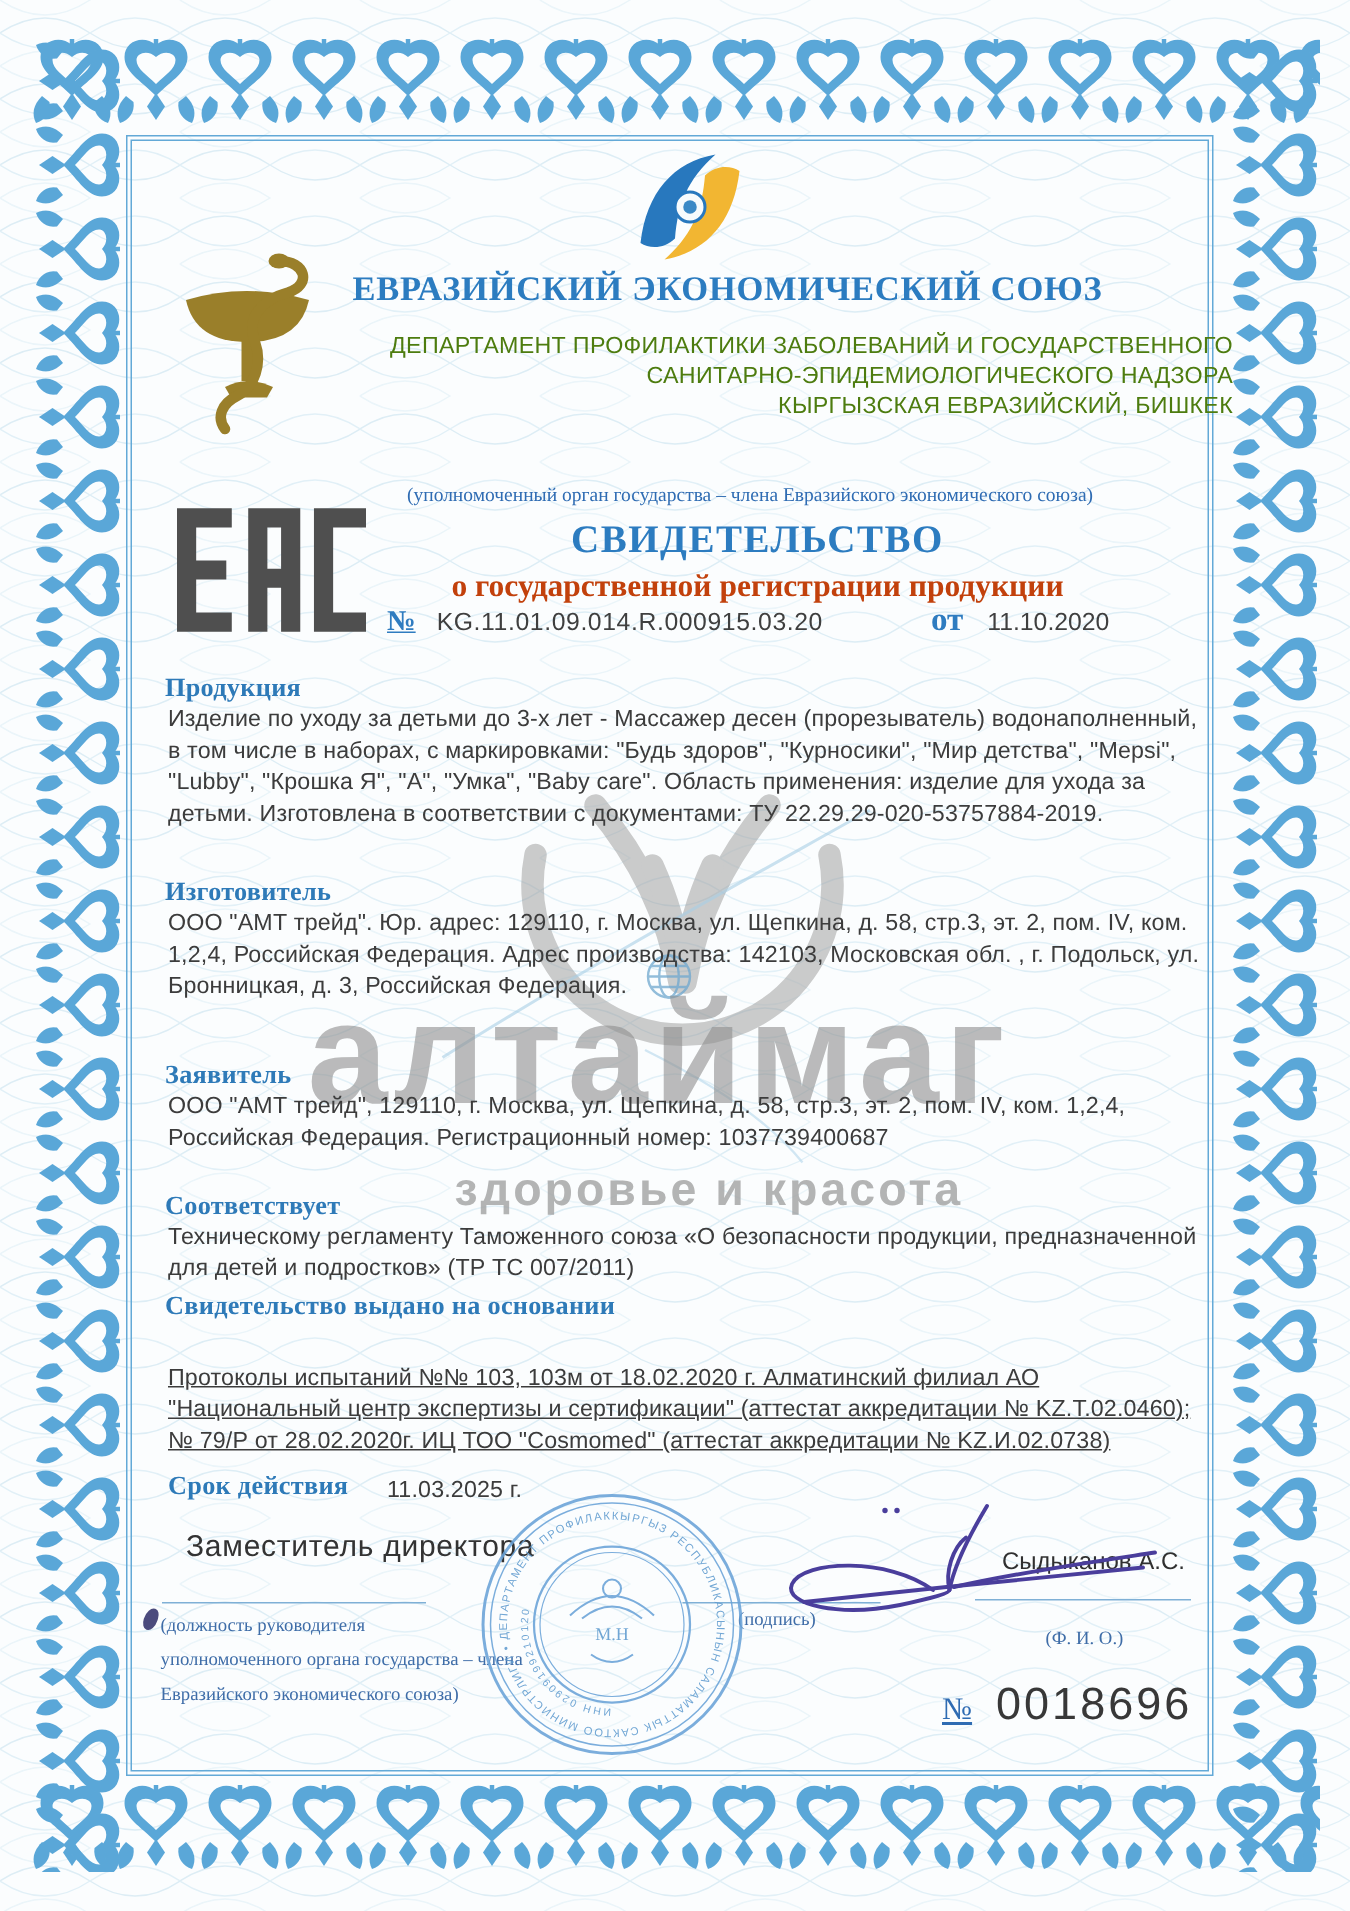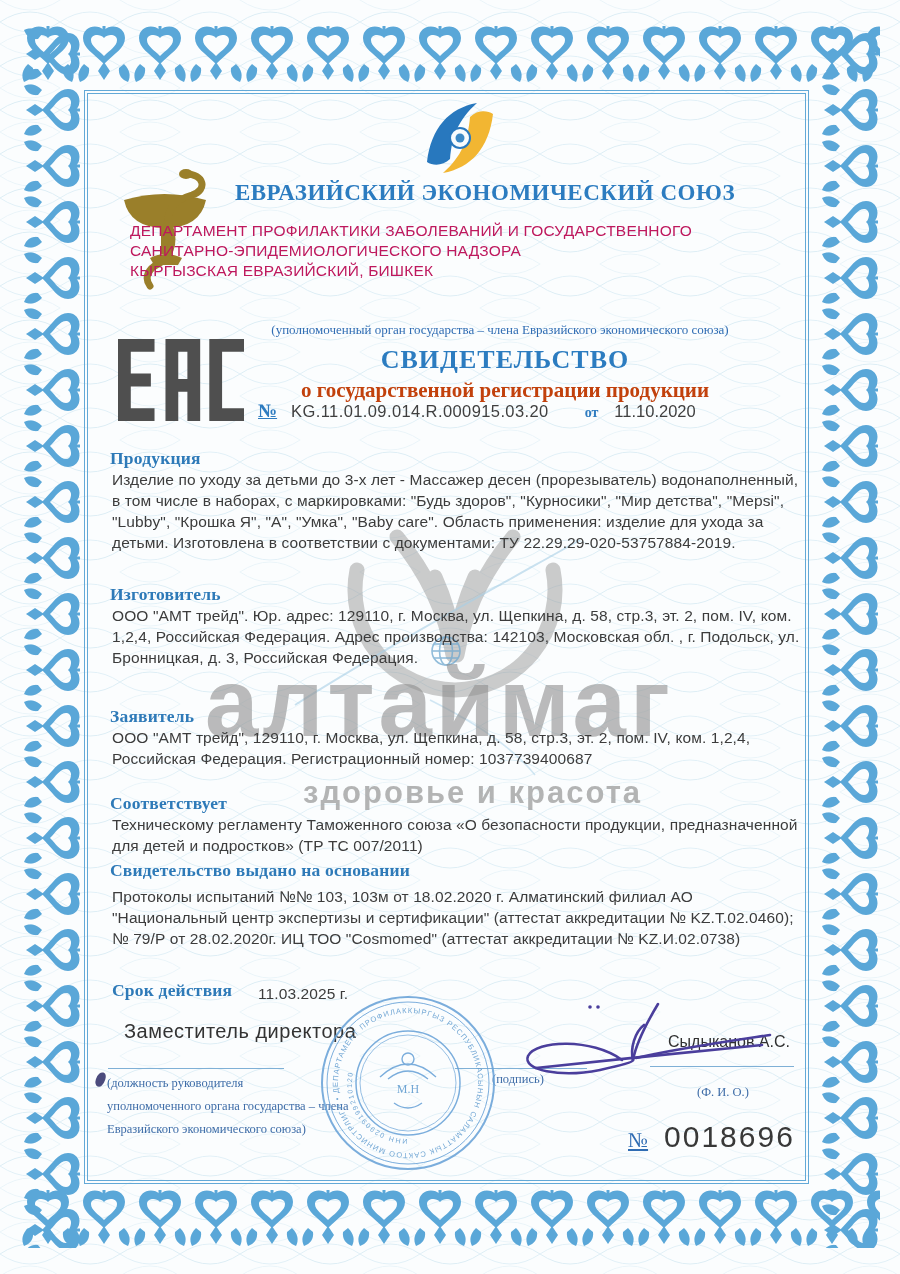--- a/index.html
+++ b/index.html
@@ -21,44 +21,44 @@
   .content{z-index:3;}
   .over{z-index:4;}
 
   
   .union-title{
     left:160px;top:180px;width:650px;text-align:center;
     font-family:"Liberation Serif", serif;font-weight:bold;font-size:23px;
     letter-spacing:.5px;color:#2c7cc0;
   }
   .dept{
-    left:130px;top:221px;width:692px;text-align:left;
-    font-size:15.5px;line-height:20px;color:#be185d;letter-spacing:.2px;
+    left:130px;top:221px;width:692px;text-align:right;
+    font-size:15.5px;line-height:20px;color:#4d7c0f;letter-spacing:.2px;
   }
   .dept div{margin-bottom:0;}
   .authority-note{
     left:200px;top:322px;width:600px;text-align:center;
     font-family:"Liberation Serif", serif;font-size:13px;color:#2f6cb3;
   }
   .cert-title{
     left:270px;top:345px;width:470px;text-align:center;
     font-family:"Liberation Serif", serif;font-weight:bold;font-size:26px;
     letter-spacing:1px;color:#2c7cc0;
   }
   .cert-subtitle{
     left:250px;top:378px;width:510px;text-align:center;
     font-family:"Liberation Serif", serif;font-weight:bold;font-size:21px;
     color:#c2410c;
   }
   .cert-number-row{left:258px;top:400px;width:470px;display:flex;align-items:baseline;}
   .num-label{font-family:"Liberation Serif", serif;font-weight:bold;font-size:19px;
     color:#2f7cc0;text-decoration:underline;margin-right:14px;}
   .num-value{font-size:16.5px;color:#3f3f3f;letter-spacing:.4px;}
-  .date-label{font-family:"Liberation Serif", serif;font-weight:bold;font-size:14px;
-    color:#2f7cc0;margin-left:36px;margin-right:16px;}
+  .date-label{font-family:"Liberation Serif", serif;font-weight:bold;font-size:22px;
+    color:#2f7cc0;margin-left:72px;margin-right:16px;}
   .date-value{font-size:16.5px;color:#3f3f3f;}
 
   
   .sec-heading{
     font-family:"Liberation Serif", serif;font-weight:bold;font-size:17.5px;
     color:#2e7ab8;letter-spacing:.2px;
   }
   .sec-body{
     width:694px;font-size:15.5px;line-height:21px;color:#3c3c3c;letter-spacing:.1px;
   }
@@ -240,21 +240,21 @@
 <div class="abs content sec-heading" style="left:110px;top:584px;">Изготовитель</div>
 <div class="abs content sec-body" style="left:112px;top:605px;">ООО "АМТ трейд". Юр. адрес: 129110, г. Москва, ул. Щепкина, д. 58, стр.3, эт. 2, пом. IV, ком. 1,2,4, Российская Федерация. Адрес производства: 142103, Московская обл. , г. Подольск, ул. Бронницкая, д. 3, Российская Федерация.</div>
 
 <div class="abs content sec-heading" style="left:110px;top:706px;">Заявитель</div>
 <div class="abs content sec-body" style="left:112px;top:727px;">ООО "АМТ трейд", 129110, г. Москва, ул. Щепкина, д. 58, стр.3, эт. 2, пом. IV, ком. 1,2,4, Российская Федерация. Регистрационный номер: 1037739400687</div>
 
 <div class="abs content sec-heading" style="left:110px;top:793px;">Соответствует</div>
 <div class="abs content sec-body" style="left:112px;top:814px;">Техническому регламенту Таможенного союза «О безопасности продукции, предназначенной для детей и подростков» (ТР ТС 007/2011)</div>
 
 <div class="abs content sec-heading" style="left:110px;top:860px;">Свидетельство выдано на основании</div>
-<div class="abs content sec-body" style="left:112px;top:886px;">Протоколы испытаний №№ 103, 103м от 18.02.2020 г. Алматинский филиал АО "Национальный центр экспертизы и сертификации" (аттестат аккредитации № KZ.Т.02.0460); № 79/Р от 28.02.2020г. ИЦ ТОО "Cosmomed" (аттестат аккредитации № KZ.И.02.0738)</div>
+<div class="abs content sec-body" style="left:112px;top:908px;text-decoration:underline;">Протоколы испытаний №№ 103, 103м от 18.02.2020 г. Алматинский филиал АО "Национальный центр экспертизы и сертификации" (аттестат аккредитации № KZ.Т.02.0460); № 79/Р от 28.02.2020г. ИЦ ТОО "Cosmomed" (аттестат аккредитации № KZ.И.02.0738)</div>
 
 <div class="abs content sec-heading" style="left:112px;top:980px;">Срок действия</div>
 <div class="abs content sec-body" style="left:258px;top:983px;width:200px;">11.03.2025 г.</div>
 
 <div class="abs content pos-label">Заместитель  директора</div>
 
 <div class="abs content sig-line" style="left:108px;top:1068px;width:176px;"></div>
 <div class="abs content small-cap" style="left:107px;top:1076px;">(должность руководителя</div>
 <div class="abs content small-cap" style="left:107px;top:1099px;">уполномоченного органа государства – члена</div>
 <div class="abs content small-cap" style="left:107px;top:1122px;">Евразийского экономического союза)</div>

